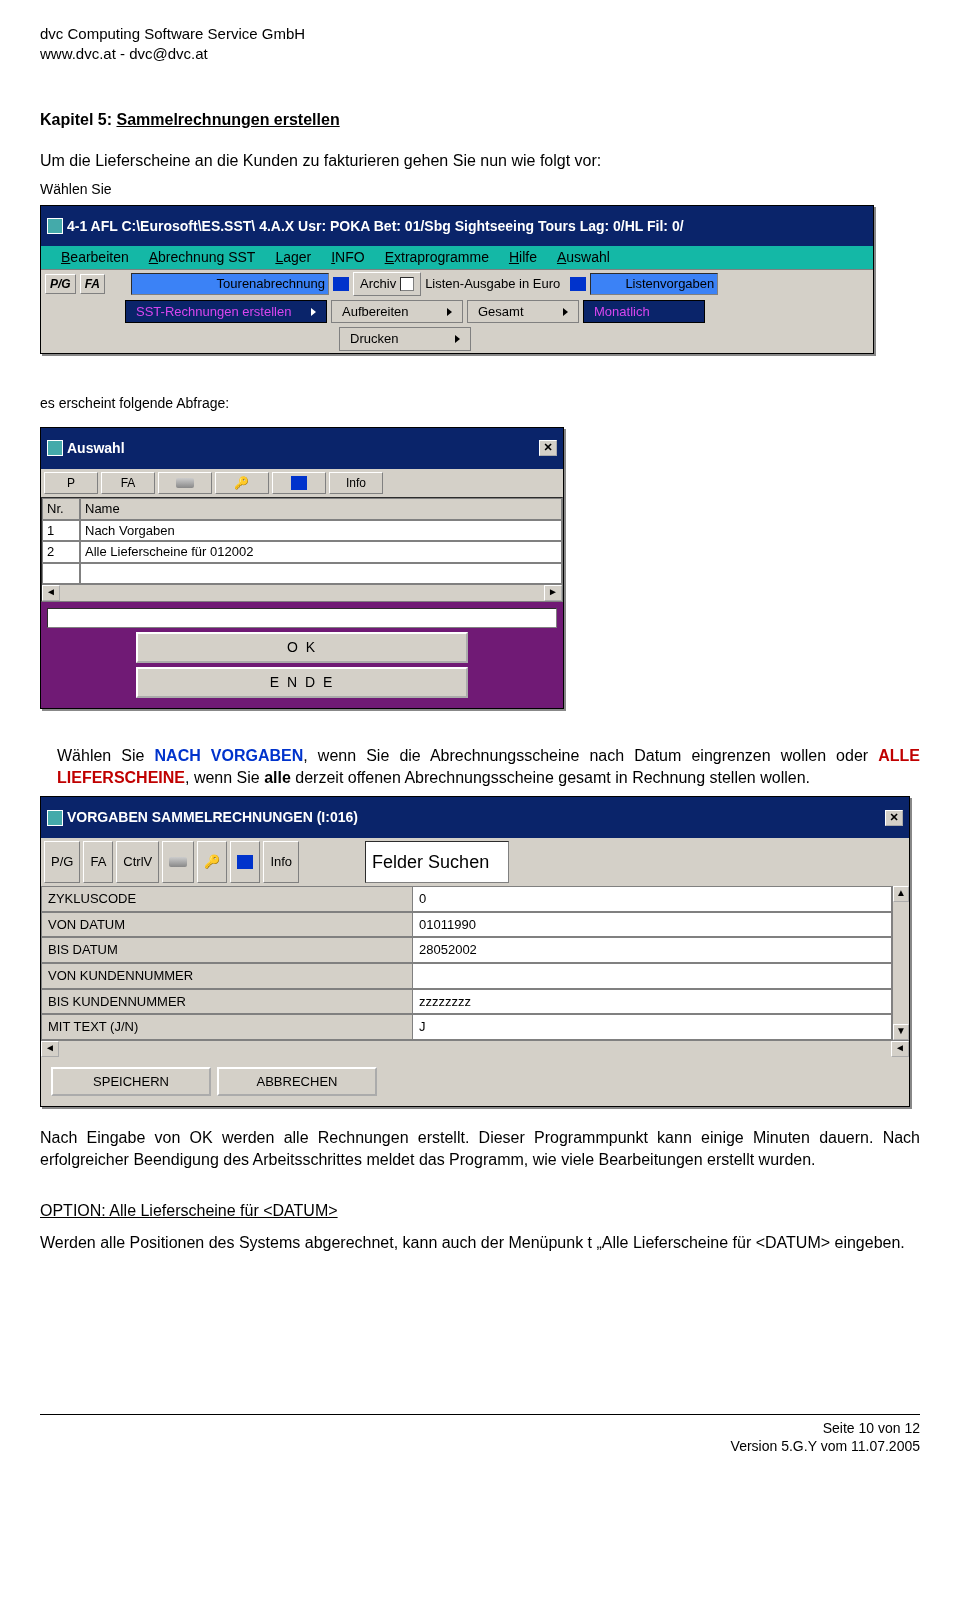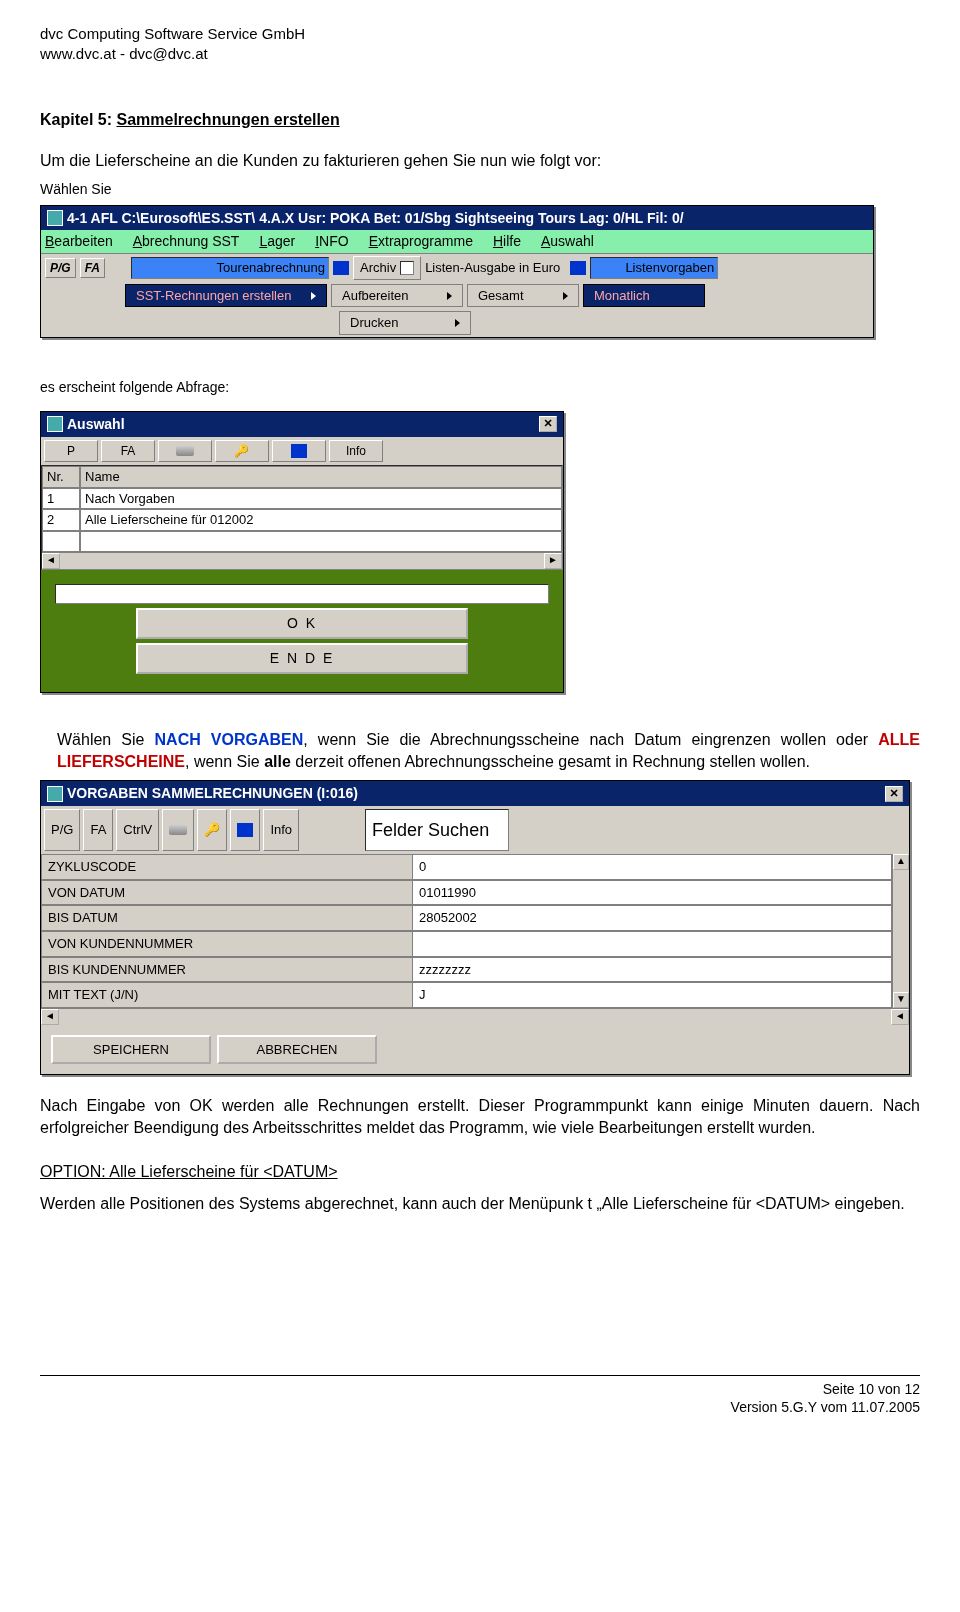--- a/index.html
+++ b/index.html
@@ -17,29 +17,29 @@
   .section-title-row { margin-top: 44px; font-size: 16px; }
   .underline { text-decoration: underline; }
   .para { margin: 20px 0 8px 0; text-align: justify; }
   .blue-bold { color: #0033cc; font-weight: bold; }
   .red-bold { color: #c00000; font-weight: bold; }
   .bold { font-weight: bold; }
 
   
   .ss { border: 1px solid #000; box-shadow: 2px 2px 0 #888; margin-top: 6px; }
   .ss1 { width: 832px; }
-  .titlebar { background:#0a246a; color:#fff; font-weight:bold; font-size:14px; padding:3px 6px; display:flex; align-items:center; gap:4px; }
+  .titlebar { background:#0a246a; color:#fff; font-weight:bold; font-size:14px; padding:11px 6px; display:flex; align-items:center; gap:4px; }
   .titlebar .ticon { width:14px; height:14px; background:#4aa; border:1px solid #fff; display:inline-block; }
-  .menubar { background:#86efac; border-bottom:1px solid #808080; padding:2px 4px; display:flex; gap:20px; font-size:14px; }
+  .menubar { background:#14b8a6; border-bottom:1px solid #808080; padding:2px 20px; display:flex; gap:20px; font-size:14px; }
   .menubar .mi:first-letter { text-decoration: underline; }
   .tbrow { background:#d4d0c8; display:flex; align-items:center; gap:4px; padding:2px 4px; font-size:13px; }
   .tbbtn { border:1px solid #fff; border-right-color:#808080; border-bottom-color:#808080; background:#d4d0c8; padding:2px 6px; display:inline-flex; align-items:center; gap:4px; }
   .tbbtn.small { padding:1px 4px; font-size:12px; font-weight:bold; font-style:italic; }
   .tbinput { background:#3b82f6; border:1px inset #808080; padding:1px 3px; min-width:120px; display:inline-block;text-align:right; }
-  .dropdownbox { background:#0a246a; color:#fca5a5; padding:2px 10px; border:1px solid #000; display:inline-flex; align-items:center; gap:6px; min-width:180px; }
+  .dropdownbox { background:#0a246a; color:#d946ef; padding:2px 10px; border:1px solid #000; display:inline-flex; align-items:center; gap:6px; min-width:180px; }
   .dropdownbox.light { background:#d4d0c8; color:#000; border:1px solid #808080; }
   .arrow-right { width:0; height:0; border-top:4px solid transparent; border-bottom:4px solid transparent; border-left:5px solid #fff; margin-left:auto; }
   .arrow-right.dark { border-left-color:#000; }
   .chk { width:12px; height:12px; background:#fff; border:1px inset #808080; display:inline-block; }
 
   
   .ss2 { width: 522px; margin-top:8px; }
   .titlebar .closebtn { margin-left:auto; width:16px; height:14px; background:#d4d0c8; border:1px outset #fff; color:#000; font-size:11px; font-weight:bold; text-align:center; line-height:12px; }
   .toolbar2 { background:#d4d0c8; display:flex; gap:3px; padding:3px; }
   .toolbar2 .tbbtn { min-width:40px; font-size:12px; justify-content:center; }
@@ -47,21 +47,21 @@
   .blue-sq { width:16px; height:14px; background:#0033cc; display:inline-block; }
   .grid2 { background:#fff; border:1px inset #808080; }
   .grid2-hdr { display:flex; background:#d4d0c8; }
   .grid2-hdr .cell, .grid2-row .cell { border:1px solid #808080; padding:1px 4px; font-size:13px; }
   .grid2-hdr .c1, .grid2-row .c1 { width:28px; }
   .grid2-hdr .c2, .grid2-row .c2 { flex:1; }
   .grid2-row { display:flex; background:#fff; }
   .scroll-h { background:#d4d0c8; height:16px; display:flex; align-items:center; border-top:1px solid #808080; }
   .scroll-h .arrow { width:16px; height:14px; border:1px outset #fff; background:#d4d0c8; text-align:center; font-size:10px; line-height:12px; }
   .scroll-h .track { flex:1; background:#d4d0c8; }
-  .yellow-area { background:#4d7c0f; padding:14px; }
+  .yellow-area { background:#701a75; padding:6px; }
   .yellow-area .wfield { background:#fff; height:18px; border:1px inset #808080; margin-bottom:4px; }
   .bigbtn { display:block; width:320px; margin:4px auto; padding:4px; background:#d4d0c8; border:2px outset #fff; text-align:center; font-size:14px; letter-spacing:2px; }
 
   
   .ss3 { width: 868px; }
   .toolbar3 { background:#d4d0c8; display:flex; gap:3px; padding:3px; flex-wrap:wrap; }
   .toolbar3 .tbbtn { font-size:13px; }
   .fs-field { background:#fff; border:1px inset #808080; padding:8px 6px; width:130px; display:inline-block; font-size:18px; }
   .form-area { background:#d4d0c8; }
   .form-row { display:flex; align-items:stretch; }
@@ -257,21 +257,21 @@
     <span class="arrow">◄</span>
   </div>
   <div class="action-row">
     <span class="action-btn">SPEICHERN</span>
     <span class="action-btn">ABBRECHEN</span>
   </div>
 </div>
 
 <p class="para">Nach Eingabe von OK werden alle Rechnungen erstellt. Dieser Programmpunkt kann einige Minuten dauern. Nach erfolgreicher Beendigung des Arbeitsschrittes meldet das Programm, wie viele Bearbeitungen erstellt wurden.</p>
 
-<p class="para underline" style="margin-top:23px;">OPTION: Alle Lieferscheine für &lt;DATUM&gt;</p>
+<p class="para underline" style="margin-top:30px;">OPTION: Alle Lieferscheine für &lt;DATUM&gt;</p>
 
 <p class="para" style="margin-top:10px;">Werden alle Positionen des Systems abgerechnet, kann auch der Menüpunk t „Alle Lieferscheine für &lt;DATUM&gt; eingeben.</p>
 
 <div class="footer">
   <div class="footer-line"></div>
   <div>Seite 10 von 12</div>
   <div>Version 5.G.Y vom 11.07.2005</div>
 </div>
 
 </body></html>

